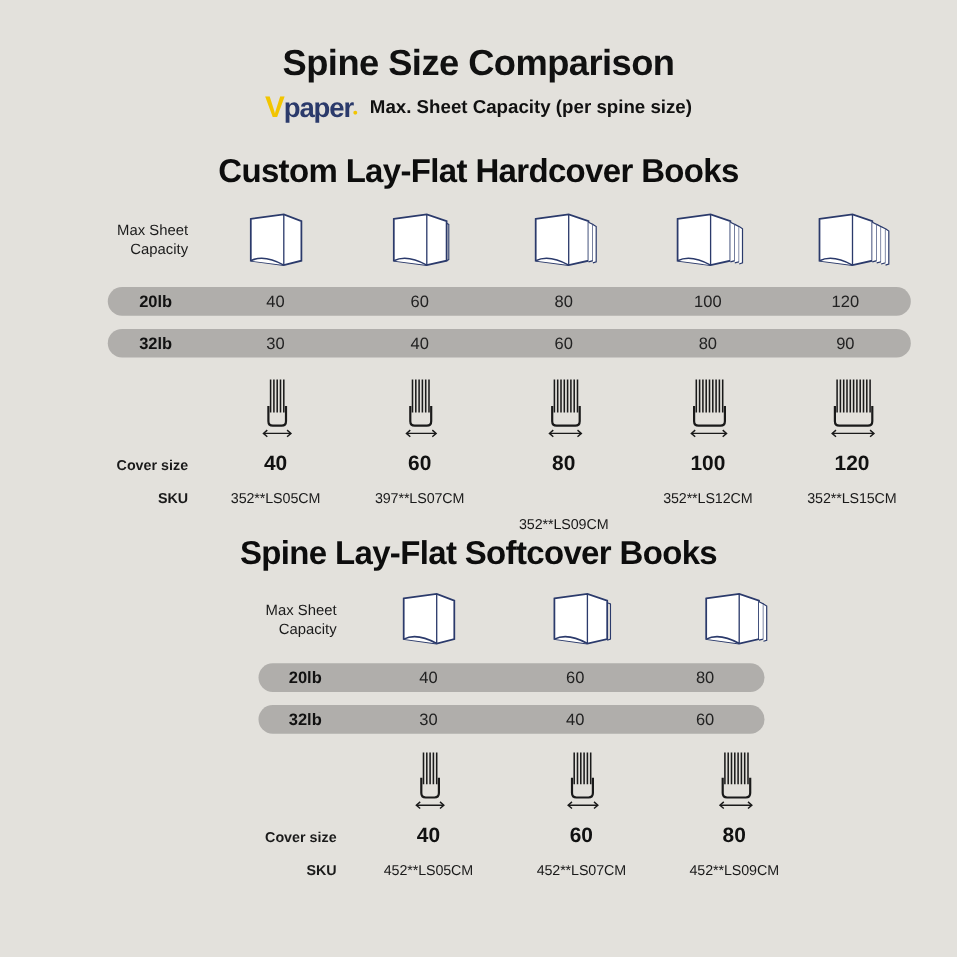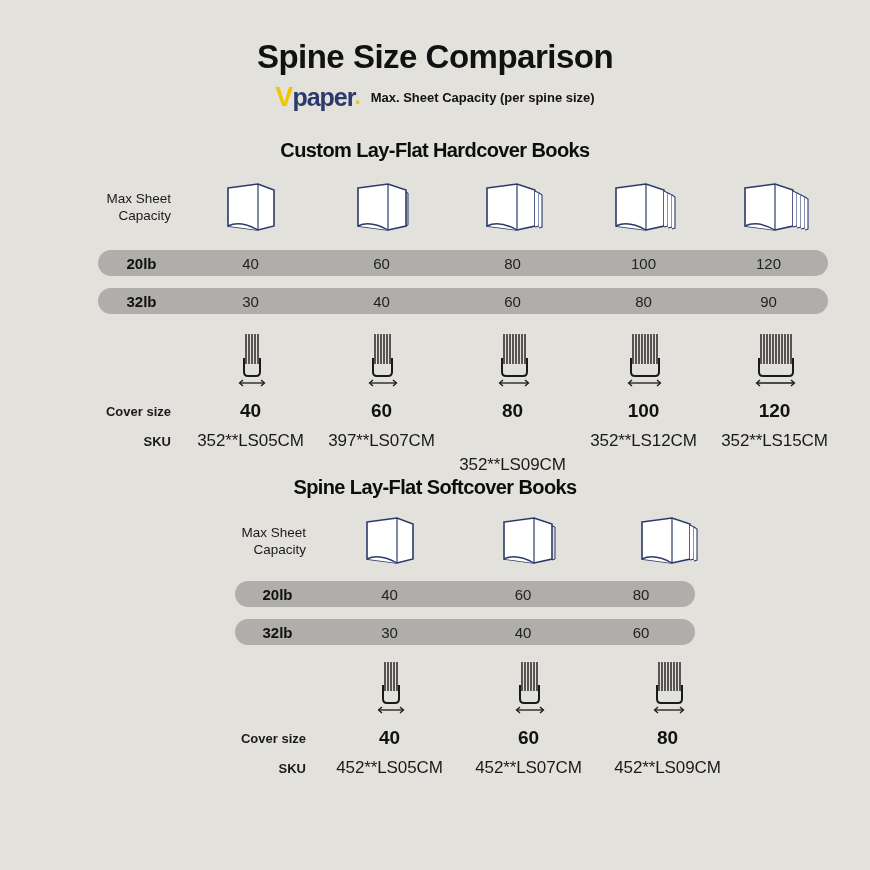--- a/index.html
+++ b/index.html
@@ -33,29 +33,29 @@
     display: flex;
     align-items: baseline;
     font-size: 25px;
     font-weight: bold;
     letter-spacing: -1px;
   }
   .logo-v { color: #f2c500; font-size: 27px; font-weight: 900; }
   .logo-paper { color: #2b3a6b; font-weight: 900; }
   .logo-dot { color: #f2c500; font-size: 12px; font-weight: 900; }
   .subtitle-text {
-    font-size: 13px;
+    font-size: 17px;
     font-weight: bold;
     color: #111;
   }
 
   
   .section-title {
     text-align: center;
-    font-size: 20px;
+    font-size: 30px;
     font-weight: bold;
     letter-spacing: -0.6px;
     color: #0d0d0d;
   }
   #section-hard-title { margin-top: 26px; }
   #section-soft-title { margin-top: 20px; }
 
   
   .grid {
     position: relative;
@@ -101,21 +101,21 @@
     text-align: center;
   }
 
   
   .cover-num {
     font-size: 19px;
     font-weight: bold;
     color: #111;
   }
   .sku-text {
-    font-size: 17px;
+    font-size: 13px;
     color: #1a1a1a;
     letter-spacing: -0.1px;
   }
   .row-label-small {
     font-size: 13px;
     font-weight: bold;
     text-align: right;
     padding-right: 14px;
   }
 </style>

